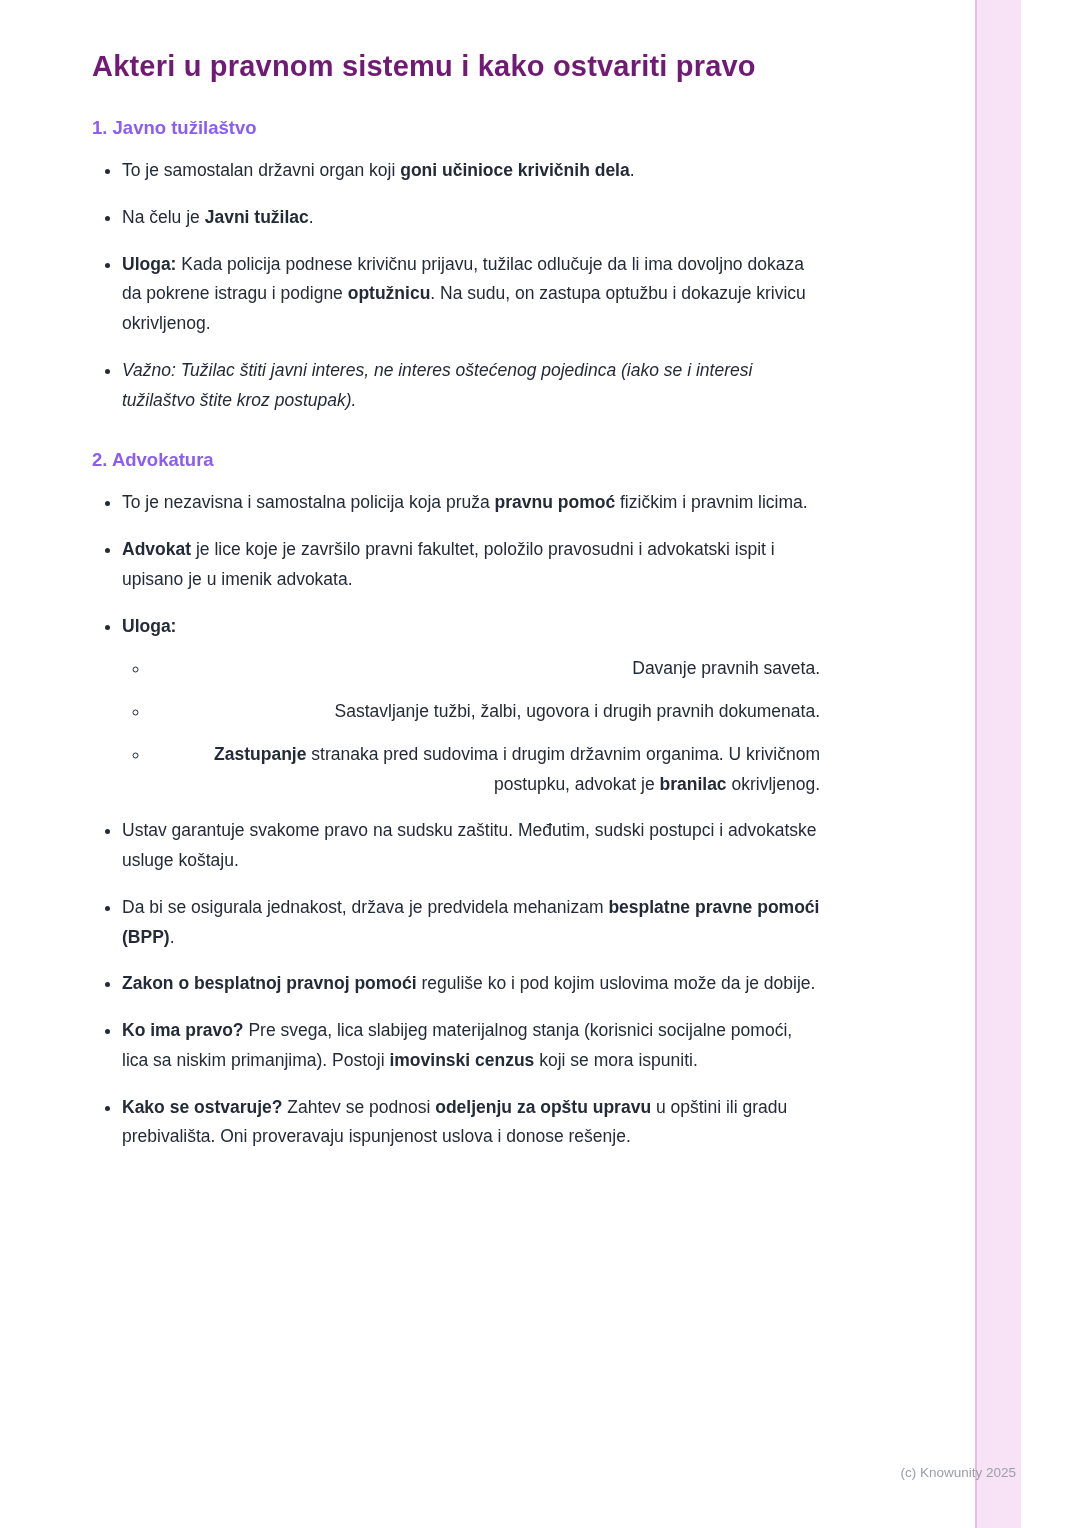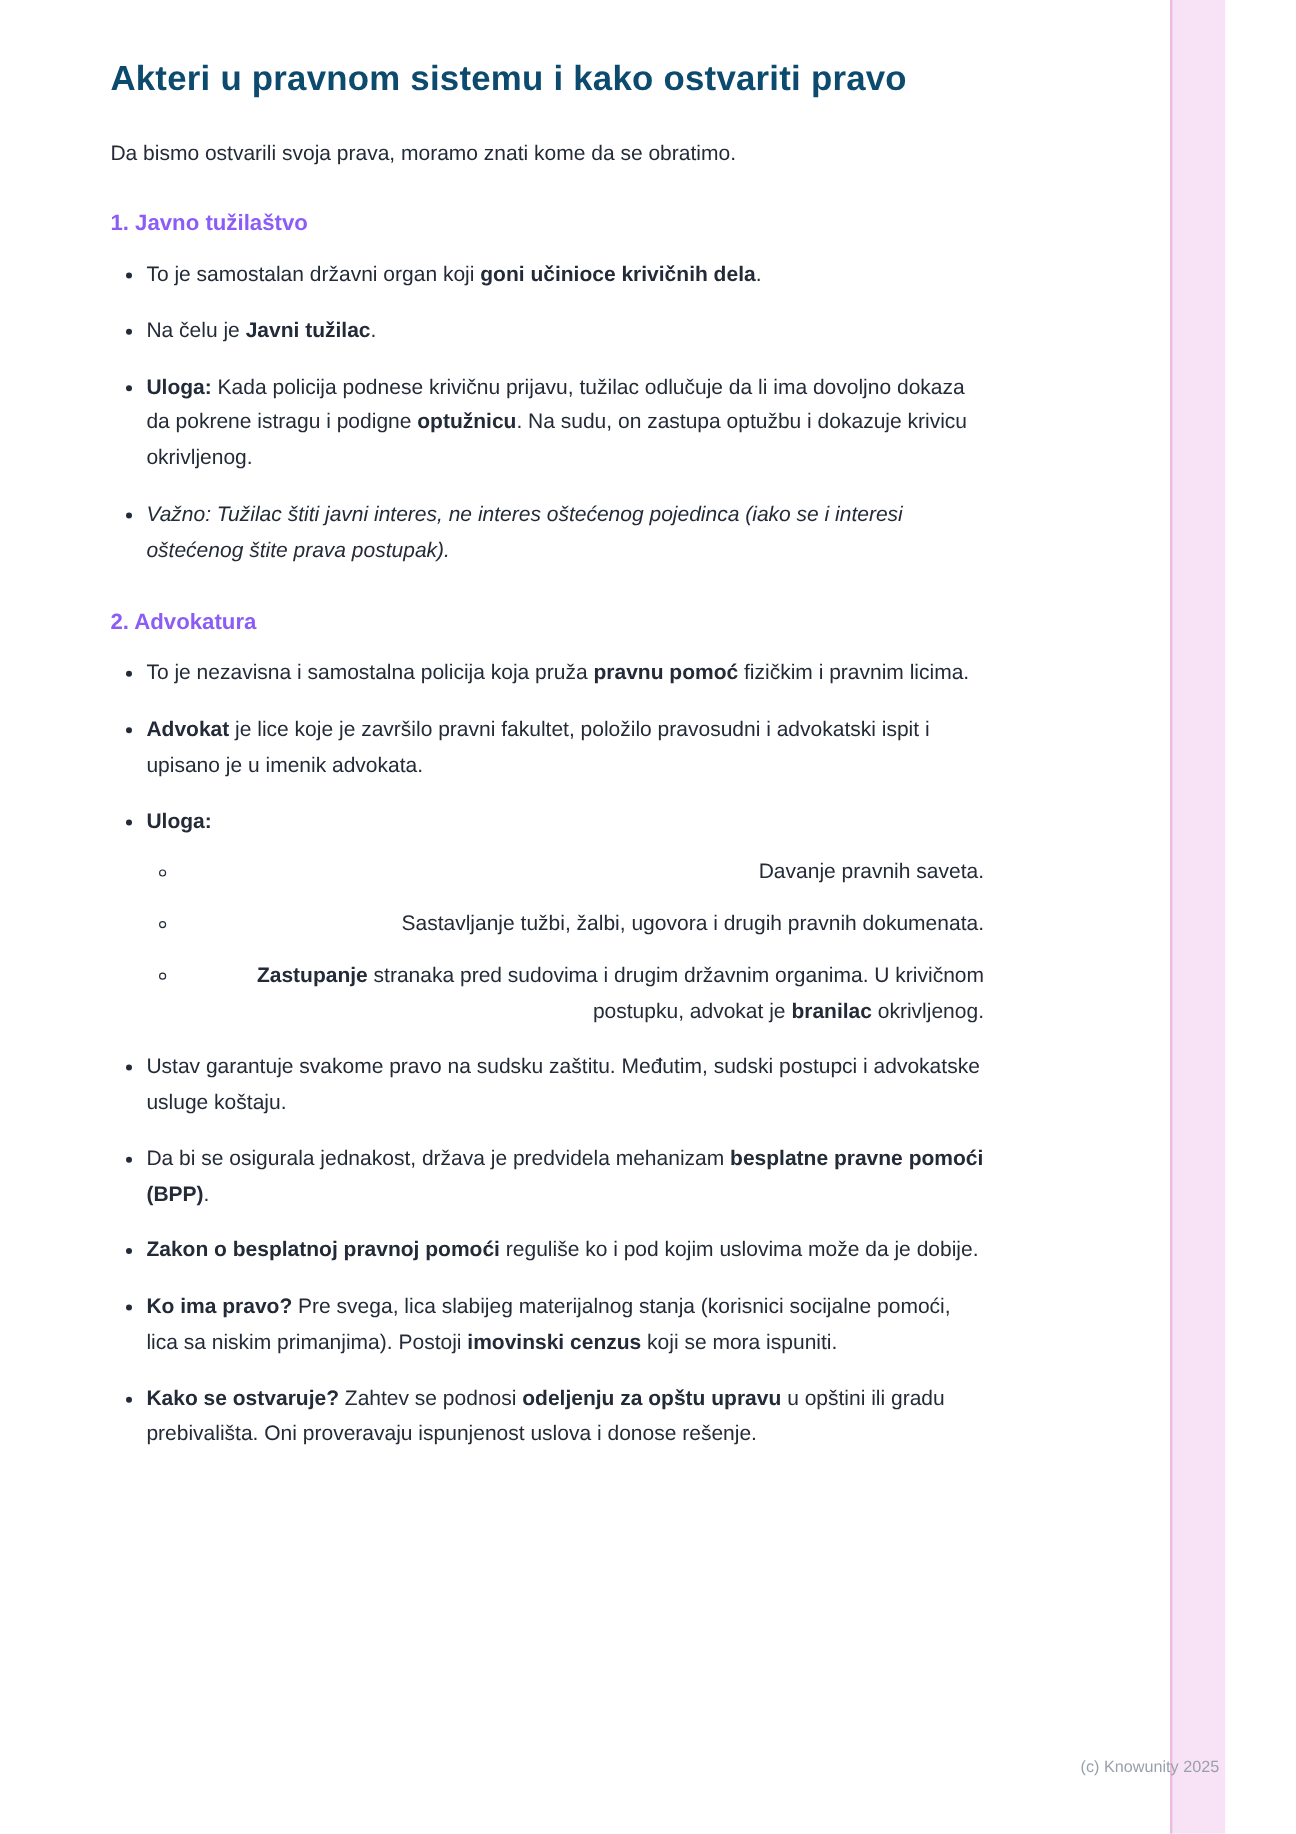--- a/index.html
+++ b/index.html
@@ -21,21 +21,21 @@
   .content {
     position:absolute;
     left:92px; top:50px;
     width:728px;
   }
   .doc-title {
     margin:0 0 30px 0;
     font-size:29px;
     font-weight:700;
     letter-spacing:0.2px;
-    color:#0c4a6e;
+    color:#701a75;
   }
   .intro {
     margin:0 0 34px 0;
     font-size:17.5px;
     line-height:1.6;
   }
   .section-heading {
     margin:34px 0 12px 0;
     font-size:18.5px;
     font-weight:700;
@@ -73,28 +73,27 @@
     margin-left:11px;
   }
 </style>
 </head>
 <body>
 
 <div class="side-stripe"></div>
 
 <div class="content">
   <h1 class="doc-title">Akteri u pravnom sistemu i kako ostvariti pravo</h1>
-  <p class="intro">Da bismo ostvarili svoja prava, moramo znati kome da se obratimo.</p>
   <div id="doc-sections">
       <div class="section-heading">1. Javno tužilaštvo</div>
       <ul class="bullets">
         <li><span>To je samostalan državni organ koji </span><span class="b">goni učinioce krivičnih dela</span><span>.</span></li>
         <li><span>Na čelu je </span><span class="b">Javni tužilac</span><span>.</span></li>
         <li><span class="b">Uloga:</span><span> Kada policija podnese krivičnu prijavu, tužilac odlučuje da li ima dovoljno dokaza da pokrene istragu i podigne </span><span class="b">optužnicu</span><span>. Na sudu, on zastupa optužbu i dokazuje krivicu okrivljenog.</span></li>
-        <li><span class="i">Važno: Tužilac štiti javni interes, ne interes oštećenog pojedinca (iako se i interesi oštećenog štite prava postupak).</span></li>
+        <li><span class="i">Važno: Tužilac štiti javni interes, ne interes oštećenog pojedinca (iako se i interesi tužilaštvo štite kroz postupak).</span></li>
       </ul>
       <div class="section-heading">2. Advokatura</div>
       <ul class="bullets">
         <li><span>To je nezavisna i samostalna policija koja pruža </span><span class="b">pravnu pomoć</span><span> fizičkim i pravnim licima.</span></li>
         <li><span class="b">Advokat</span><span> je lice koje je završilo pravni fakultet, položilo pravosudni i advokatski ispit i upisano je u imenik advokata.</span></li>
         <li><span class="b">Uloga:</span><ul class="sub-bullets">
             <li><span>Davanje pravnih saveta.</span></li>
             <li><span>Sastavljanje tužbi, žalbi, ugovora i drugih pravnih dokumenata.</span></li>
             <li><span class="b">Zastupanje</span><span> stranaka pred sudovima i drugim državnim organima. U krivičnom postupku, advokat je </span><span class="b">branilac</span><span> okrivljenog.</span></li>
           </ul></li>

